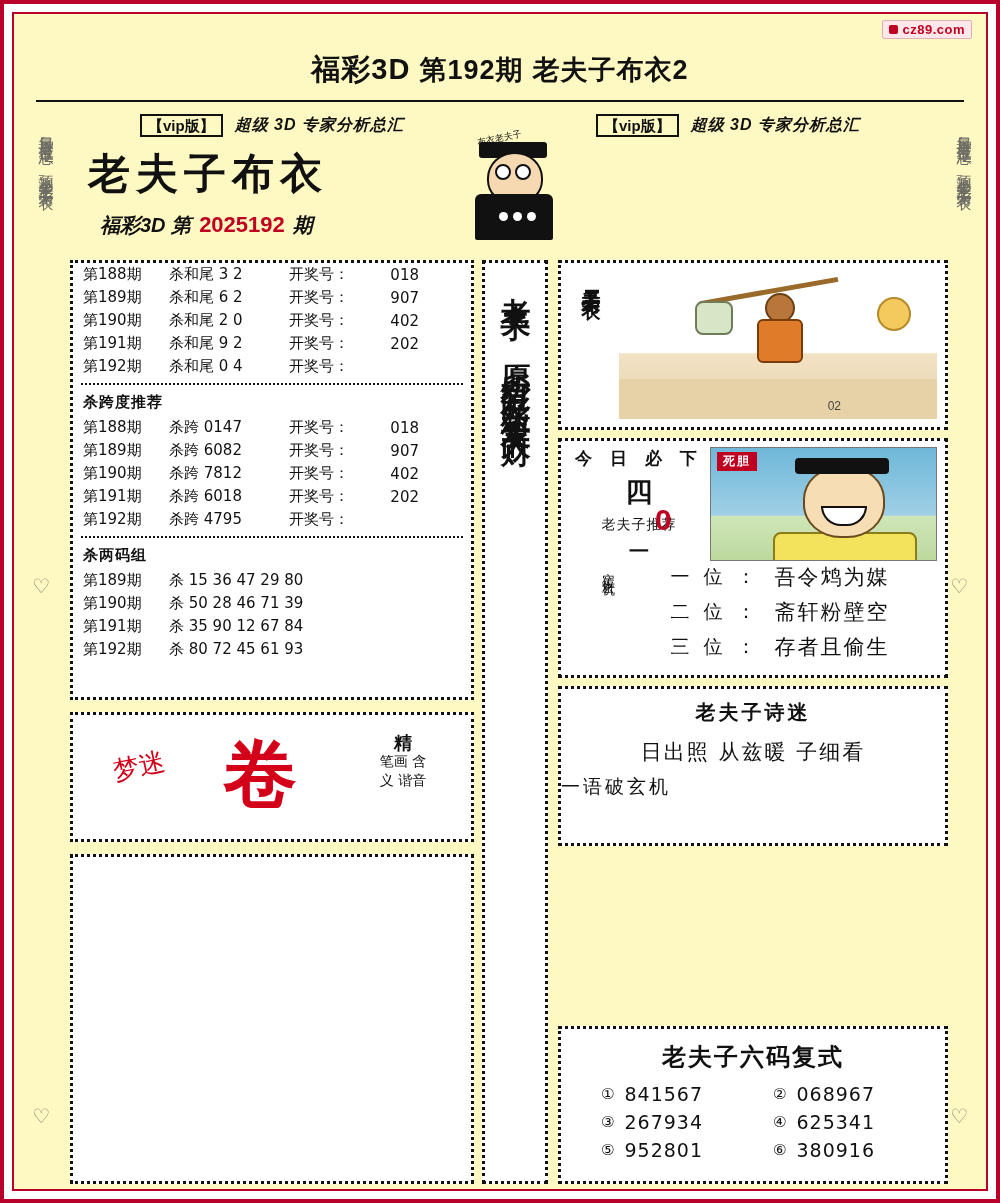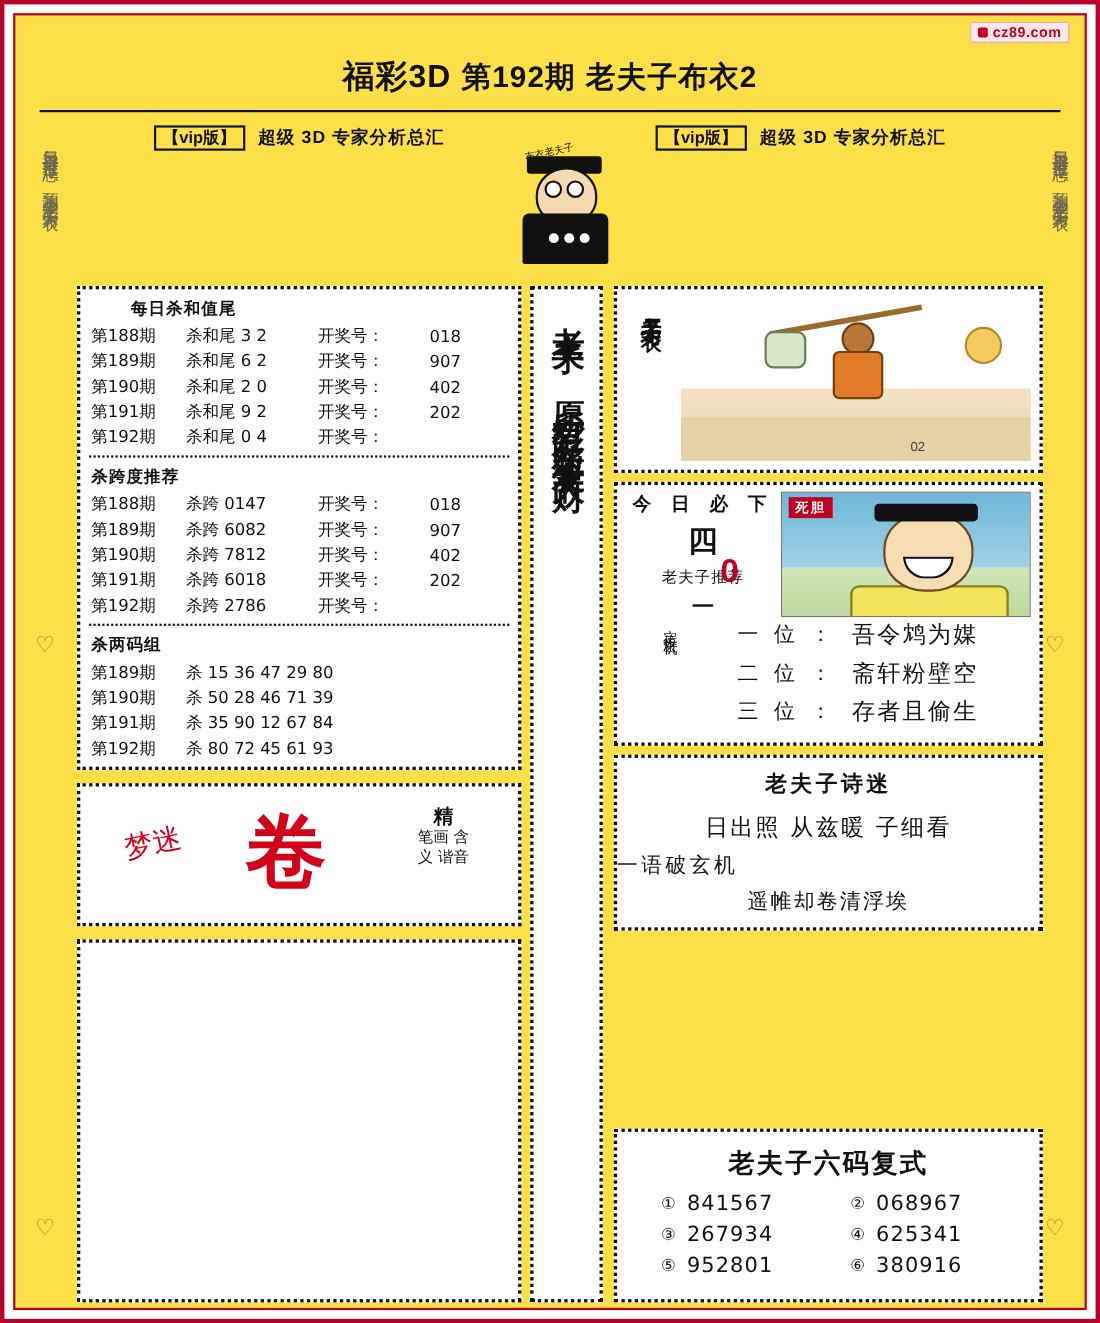--- a/index.html
+++ b/index.html
@@ -13,21 +13,21 @@
   .page{
     position:absolute;inset:0;
     border:4px solid #b8002a;
     box-sizing:border-box;
     background:#fff;
   }
   .inner{
     position:absolute;left:8px;top:8px;right:8px;bottom:8px;
     border:2px solid #b8002a;
     box-sizing:border-box;
-    background:#fde047;
+    background:#fef9c3;
   }
   
   .wm{
     position:absolute;right:14px;top:6px;
     background:#ffe7ea;border:1px solid #e0b0b8;
     padding:1px 6px;border-radius:2px;
     font-size:13px;color:#c00020;font-weight:bold;
     letter-spacing:.5px;
     display:flex;align-items:center;gap:4px;
     z-index:40;
@@ -47,21 +47,21 @@
   
   .vipband{
     position:absolute;left:30px;right:30px;top:96px;height:30px;
     display:flex;
   }
   .vipcell{flex:1;display:flex;align-items:center;justify-content:center;gap:12px;}
   .vipbox{
     border:2px solid #111;padding:0 6px;font-size:15px;font-weight:bold;color:#111;
     line-height:19px;
   }
-  .viptxt{font-size:16px;font-weight:bold;color:#111;letter-spacing:1px;}
+  .viptxt{font-size:16px;font-weight:bold;color:#111;letter-spacing:1px;font-style:italic;}
   
   .sidetext{
     position:absolute;top:110px;width:26px;
     font-size:15px;color:#555;line-height:17px;
     writing-mode:vertical-rl;
     letter-spacing:2px;
     height:1020px;
     opacity:.85;
     font-family:"DejaVu Sans",sans-serif;
   }
@@ -249,37 +249,44 @@
     </div>
 
     <div class="sidetext left">每日杀号推荐汇总3d预测今年彩汇老夫子布衣</div>
     <div class="sidetext right">每日杀号推荐汇总3d预测今年彩汇老夫子布衣</div>
 
     <div class="doodle" style="left:18px;top:560px;">♡</div>
     <div class="doodle" style="left:18px;top:1090px;">♡</div>
     <div class="doodle" style="right:18px;top:560px;">♡</div>
     <div class="doodle" style="right:18px;top:1090px;">♡</div>
 
+    <div class="logoblock">
+      <div class="logotext">老夫子布衣</div>
+      <div class="logosub">
+        <span>福彩3D 第</span>
+        <span class="num">2025192</span>
+        <span>期</span>
+      </div>
+    </div>
 
     <div class="mascot">
       <div class="label">布衣老夫子</div>
       <div class="hat"></div>
       <div class="head"></div>
       <div class="eye l"></div>
       <div class="eye r"></div>
       <div class="body"></div>
       <div class="dots">
           <i></i>
           <i></i>
           <i></i>
         </div>
     </div>
 
     <div class="dotbox leftbox">
-      <div class="lsec-title">每日杀和值尾</div>
 
       <div class="lrow">
         <span class="c1">第188期</span>
         <span class="c2">杀和尾 3 2</span>
         <span class="c3">开奖号：</span>
         <span class="c4">018</span>
       </div>
       <div class="lrow">
         <span class="c1">第189期</span>
         <span class="c2">杀和尾 6 2</span>
@@ -327,21 +334,21 @@
         <span class="c4">402</span>
       </div>
       <div class="lrow">
         <span class="c1">第191期</span>
         <span class="c2">杀跨 6018</span>
         <span class="c3">开奖号：</span>
         <span class="c4">202</span>
       </div>
       <div class="lrow">
         <span class="c1">第192期</span>
-        <span class="c2">杀跨 2786</span>
+        <span class="c2">杀跨 4795</span>
         <span class="c3">开奖号：</span>
         <span class="c4"></span>
       </div>
 
       <div class="sepdots"></div>
       <div class="lsec-title" style="margin-left:10px;">杀两码组</div>
 
       <div class="lrow wide">
         <span class="c1">第189期</span>
         <span class="c2">杀 15 36 47 29 80</span>
@@ -419,21 +426,20 @@
           <span class="k">三 位 ：</span>
           <span class="v">存者且偷生</span>
         </div>
       </div>
     </div>
 
     <div class="dotbox rbox3">
       <div class="poem-t">老夫子诗迷</div>
       <div class="poem-l">日出照 从兹暖 子细看</div>
       <div class="poem-l2">一语破玄机</div>
-      <div class="poem-l" style="font-size:19px;margin-top:6px;">遥帷却卷清浮埃</div>
     </div>
 
     <div class="dotbox rbox4">
       <div class="six-t">老夫子六码复式</div>
       <div class="sixgrid">
         <div class="sixitem">
           <span class="n">①</span>
           <span class="d">841567</span>
         </div>
         <div class="sixitem">

